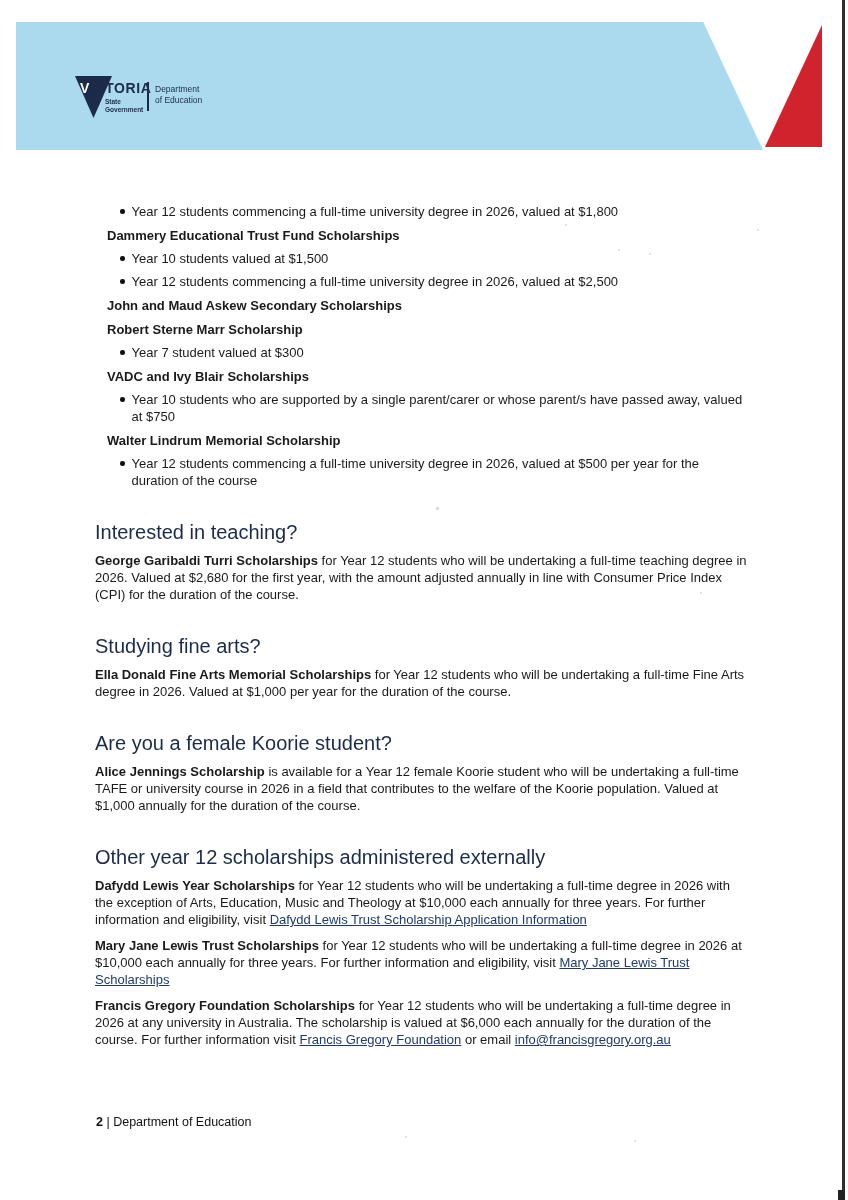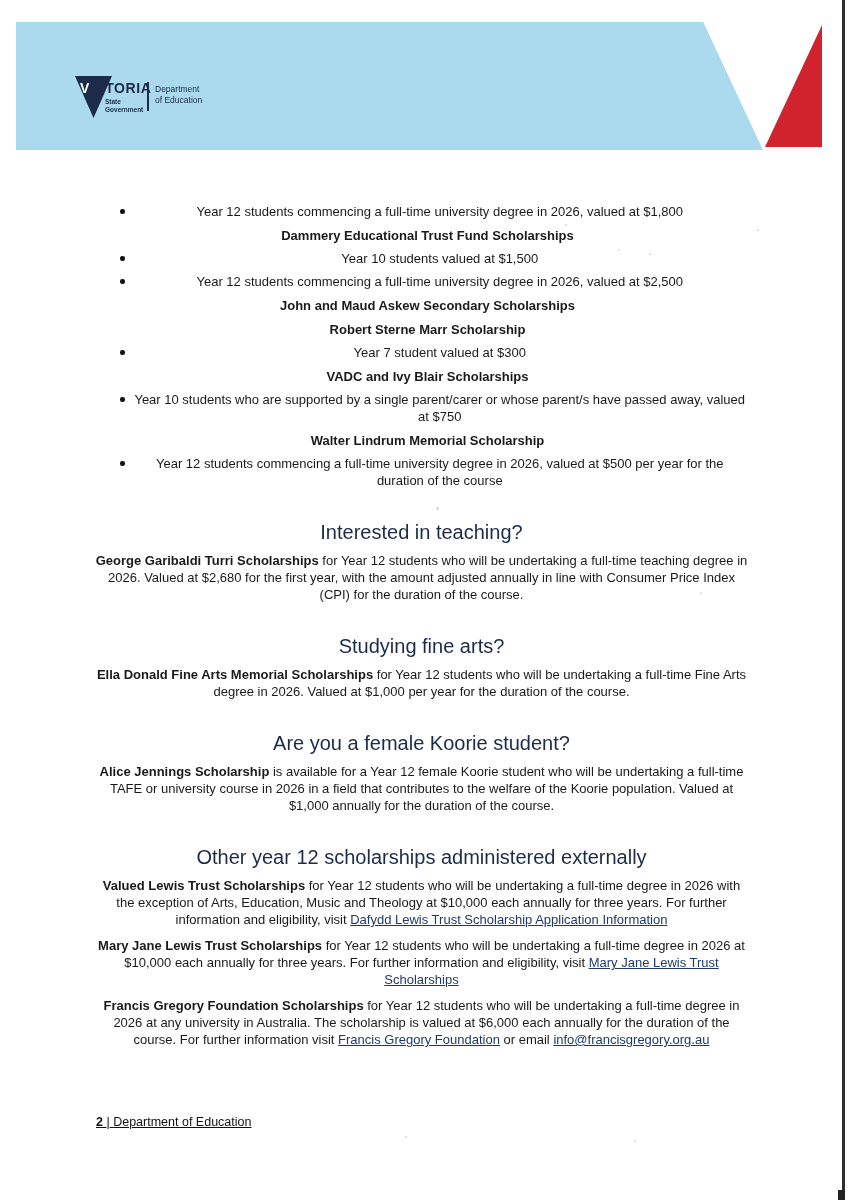--- a/index.html
+++ b/index.html
@@ -48,39 +48,39 @@
     position:absolute;right:3px;top:0;width:3px;height:1200px;
     background:#2e2e2e;
   }
   .scan-edge-nub{
     position:absolute;right:3px;top:1190px;width:7px;height:10px;background:#222;
   }
   .speck{position:absolute;background:#8a8a8a;opacity:.35;border-radius:50%;}
   
   .content{
     position:absolute;left:95px;top:197px;width:653px;
-    font-size:13px;line-height:17px;text-align:center;
+    font-size:13px;line-height:17px;
   }
   .bullet-item{display:flex;margin:6px 0;}
   .bullet-item .dot{
     flex:0 0 auto;width:4.5px;height:4.5px;border-radius:50%;
     background:#111;margin:6px 7px 0 25px;
   }
   .bullet-text{flex:1;}
   .bold-heading{font-weight:bold;margin:7px 0 6px;padding-left:12px;}
   .section-heading{
     font-size:20px;line-height:22px;font-weight:400;color:#1c2b4a;
     margin:32px 0 6px;
   }
   .para{margin:9px 0;}
   .para .b{font-weight:bold;}
   .doc-link{color:#1f3a68;text-decoration:underline;}
   
   .footer{
-    position:absolute;left:96px;top:1115px;font-size:12.5px;color:#111;text-decoration:underline;
+    position:absolute;left:96px;top:1115px;font-size:12.5px;color:#111;
   }
   .footer .pg{font-weight:bold;}
 </style>
 </head>
 <body>
 
 <div class="banner-blue"></div>
 <div class="banner-red"></div>
 
 <div class="logo-triangle"></div>
@@ -125,21 +125,21 @@
       <span class="dot"></span>
       <div class="bullet-text">Year 12 students commencing a full-time university degree in 2026, valued at $500 per year for the duration of the course</div>
     </div>
     <div class="section-heading">Interested in teaching?</div>
     <p class="para"><span class="b">George Garibaldi Turri Scholarships</span><span> for Year 12 students who will be undertaking a full-time teaching degree in 2026. Valued at $2,680 for the first year, with the amount adjusted annually in line with Consumer Price Index (CPI) for the duration of the course.</span></p>
     <div class="section-heading">Studying fine arts?</div>
     <p class="para"><span class="b">Ella Donald Fine Arts Memorial Scholarships</span><span> for Year 12 students who will be undertaking a full-time Fine Arts degree in 2026. Valued at $1,000 per year for the duration of the course.</span></p>
     <div class="section-heading">Are you a female Koorie student?</div>
     <p class="para"><span class="b">Alice Jennings Scholarship</span><span> is available for a Year 12 female Koorie student who will be undertaking a full-time TAFE or university course in 2026 in a field that contributes to the welfare of the Koorie population. Valued at $1,000 annually for the duration of the course.</span></p>
     <div class="section-heading">Other year 12 scholarships administered externally</div>
-    <p class="para"><span class="b">Valued Lewis Trust Scholarships</span><span> for Year 12 students who will be undertaking a full-time degree in 2026 with the exception of Arts, Education, Music and Theology at $10,000 each annually for three years. For further information and eligibility, visit </span><a class="doc-link" href="#">Dafydd Lewis Trust Scholarship Application Information</a></p>
+    <p class="para"><span class="b">Dafydd Lewis Year Scholarships</span><span> for Year 12 students who will be undertaking a full-time degree in 2026 with the exception of Arts, Education, Music and Theology at $10,000 each annually for three years. For further information and eligibility, visit </span><a class="doc-link" href="#">Dafydd Lewis Trust Scholarship Application Information</a></p>
     <p class="para"><span class="b">Mary Jane Lewis Trust Scholarships</span><span> for Year 12 students who will be undertaking a full-time degree in 2026 at $10,000 each annually for three years. For further information and eligibility, visit </span><a class="doc-link" href="#">Mary Jane Lewis Trust Scholarships</a></p>
     <p class="para"><span class="b">Francis Gregory Foundation Scholarships</span><span> for Year 12 students who will be undertaking a full-time degree in 2026 at any university in Australia. The scholarship is valued at $6,000 each annually for the duration of the course. For further information visit </span><a class="doc-link" href="#">Francis Gregory Foundation</a><span> or email </span><a class="doc-link" href="#">info@francisgregory.org.au</a></p>
   </div>
 
 <div class="footer"><span class="pg">2</span> <span>|</span> <span>Department of Education</span></div>
 
 <div class="scan-edge"></div>
 <div class="scan-edge-nub"></div>
 <div class="speck" style="left:565px;top:224px;width:2px;height:2px;"></div>
 <div class="speck" style="left:618px;top:249px;width:2px;height:2px;"></div>

